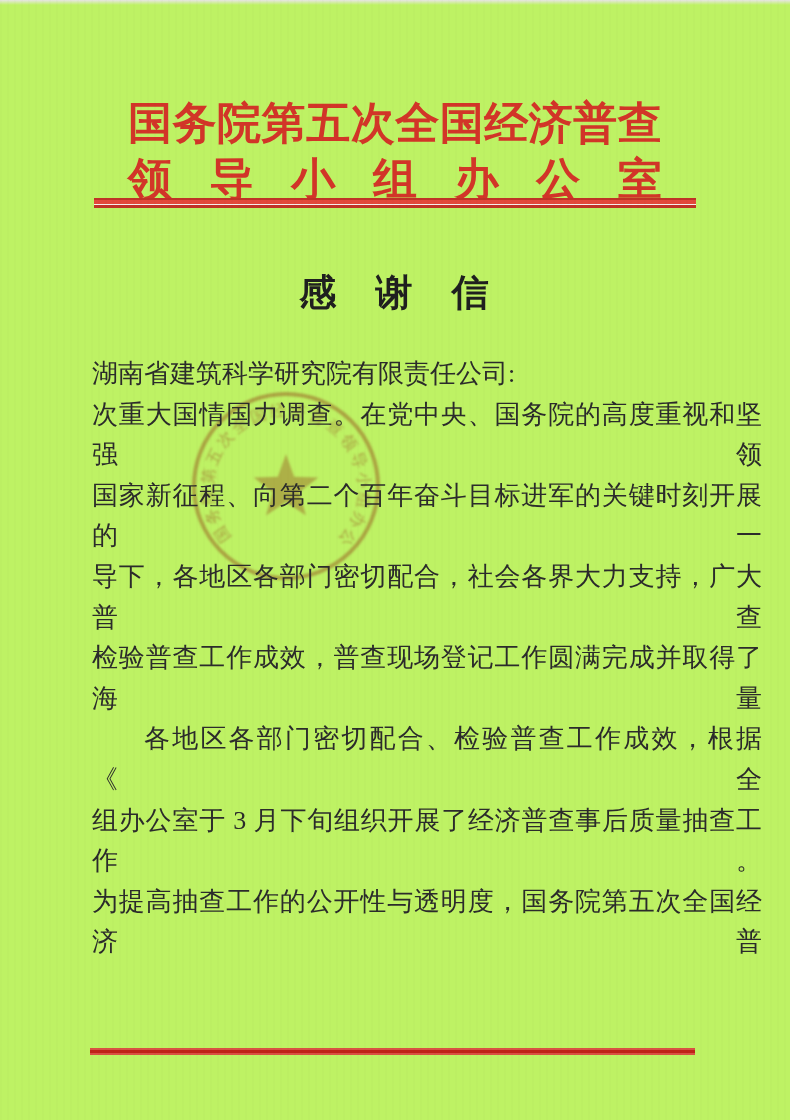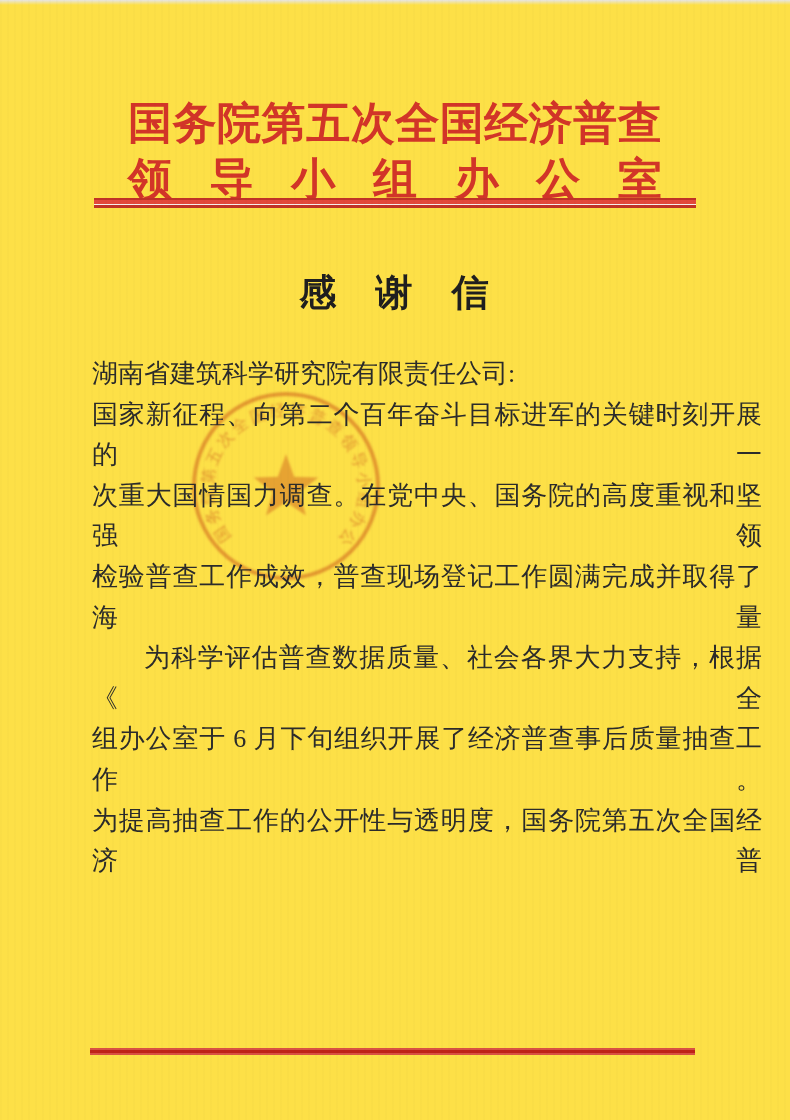--- a/index.html
+++ b/index.html
@@ -1,20 +1,20 @@
 <!DOCTYPE html>
 <html><head>
 <meta charset="utf-8">
 <style>
   html, body { margin: 0; padding: 0; background: #ffffff; }
   .page {
     position: relative;
     width: 790px;
     height: 1120px;
-    background: #fde047;
+    background: #bef264;
     overflow: hidden;
     font-family: "Liberation Serif", "DejaVu Serif", serif;
   }
   
   .page::before {
     content: "";
     position: absolute;
     left: 0; top: 0; width: 100%; height: 5px;
     background: linear-gradient(to bottom, #e8e6e3, rgba(255,255,255,0));
     pointer-events: none;
@@ -144,23 +144,24 @@
       <circle cx="102" cy="98" r="92" fill="none" stroke="#cf6a5e" stroke-opacity="0.65" stroke-width="4"></circle>
       <polygon points="102,66 110.2,88.7 134.3,89.5 115.3,104.3 122,127.5 102,114 82,127.5 88.7,104.3 69.7,89.5 93.8,88.7" fill="#d4776b" fill-opacity="0.6"></polygon>
       <text font-size="16" letter-spacing="3" fill="#c95f54" fill-opacity="0.62" font-family="Liberation Serif, DejaVu Serif, serif">
         <textPath href="#sealArc" startOffset="2">国务院第五次全国经济普查领导小组办公室</textPath>
       </text>
     </g>
   </svg>
 
   <div class="letter-body" id="letterBody">
       <div class="body-line">湖南省建筑科学研究院有限责任公司:</div>
+      <div class="body-line fill">次重大国情国力调查。在党中央、国务院的高度重视和坚强领</div>
       <div class="body-line fill">国家新征程、向第二个百年奋斗目标进军的关键时刻开展的一</div>
-      <div class="body-line fill">次重大国情国力调查。在党中央、国务院的高度重视和坚强领</div>
+      <div class="body-line fill">导下，各地区各部门密切配合，社会各界大力支持，广大普查</div>
       <div class="body-line fill">检验普查工作成效，普查现场登记工作圆满完成并取得了海量</div>
-      <div class="body-line fill indent">为科学评估普查数据质量、社会各界大力支持，根据《全</div>
-      <div class="body-line fill">组办公室于 6 月下旬组织开展了经济普查事后质量抽查工作。</div>
+      <div class="body-line fill indent">各地区各部门密切配合、检验普查工作成效，根据《全</div>
+      <div class="body-line fill">组办公室于 3 月下旬组织开展了经济普查事后质量抽查工作。</div>
       <div class="body-line fill">为提高抽查工作的公开性与透明度，国务院第五次全国经济普</div>
     </div>
 
   <div class="rule-bottom"></div>
 
 </div>
 
 </body></html>

